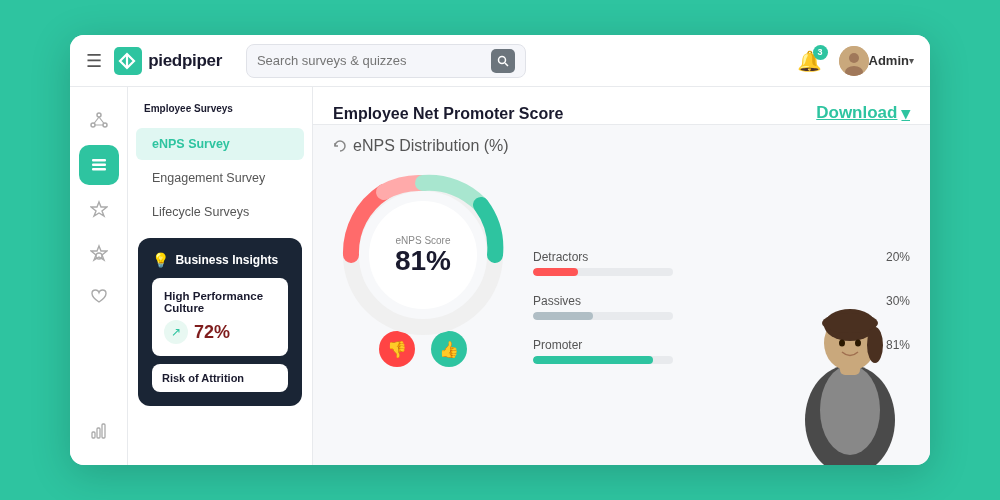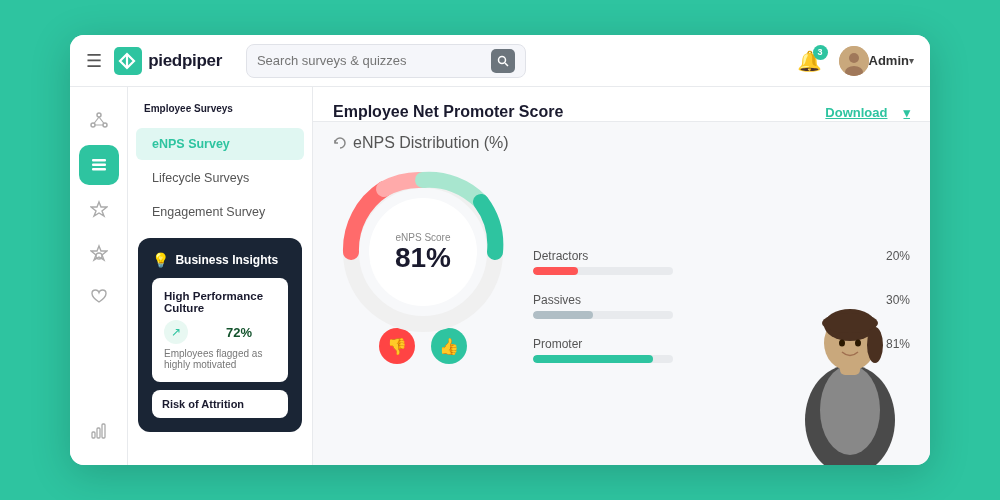--- a/index.html
+++ b/index.html
@@ -247,24 +247,23 @@
       border-radius: 50%;
       width: 24px;
       height: 24px;
       display: flex;
       align-items: center;
       justify-content: center;
       font-size: 12px;
       color: #2ec4a0;
     }
     .insight-pct {
-      font-size: 13px;
+      font-size: 18px;
       font-weight: 800;
-      color: #14532d;
-      margin-left: 32px;
+      color: #7f1d1d;
     }
     .insight-desc {
       font-size: 10px;
       color: #777;
       margin-top: 4px;
     }
     .insight-item2 {
       background: #fff;
       border-radius: 8px;
       padding: 8px 10px;
@@ -292,23 +291,23 @@
       border-bottom: 1px solid #e8eaed;
     }
     .content-title {
       font-size: 16px;
       font-weight: 800;
       color: #1a1a2e;
     }
     .download-btn {
       display: flex;
       align-items: flex-start;
-      gap: 16px;
+      gap: 4px;
       color: #2ec4a0;
-      font-size: 13px;
+      font-size: 17px;
       font-weight: 600;
       cursor: pointer;
       border: none;
       background: none;
       text-decoration: underline;
     }
     .content-body {
       flex: 1;
       display: flex;
       padding: 12px 20px;
@@ -516,35 +515,34 @@
           <rect x="2" y="10" width="3" height="6" rx="1" stroke="#aaa" stroke-width="1.3" fill="none"></rect>
           <rect x="7" y="6" width="3" height="10" rx="1" stroke="#aaa" stroke-width="1.3" fill="none"></rect>
           <rect x="12" y="2" width="3" height="14" rx="1" stroke="#aaa" stroke-width="1.3" fill="none"></rect>
         </svg>
       </div>
     </div>
 
     <div class="survey-menu">
       <div class="survey-menu-title">Employee Surveys</div>
       <div class="survey-menu-item active">eNPS Survey</div>
+      <div class="survey-menu-item">Engagement Survey</div>
       <div class="survey-menu-item">Lifecycle Surveys</div>
-      <div class="survey-menu-item">Engagement Survey</div>
 
       <div class="insights-card">
         <div class="insights-header">
           <span class="insights-icon">💡</span>
           <span class="insights-title">Business Insights</span>
         </div>
         <div class="insight-item">
           <div class="insight-item-title">High Performance Culture</div>
           <div class="insight-stat">
             <div class="trend-icon">↗</div>
             <span class="insight-pct">72%</span>
           </div>
-          <div class="insight-desc">Employees flagged as highly motivated</div>
         </div>
         <div class="insight-item2">
           <div class="insight-item2-title">Risk of Attrition</div>
         </div>
       </div>
     </div>
 
     <div class="main-content">
       <div class="content-header">
         <span class="content-title">Employee Net Promoter Score</span>

